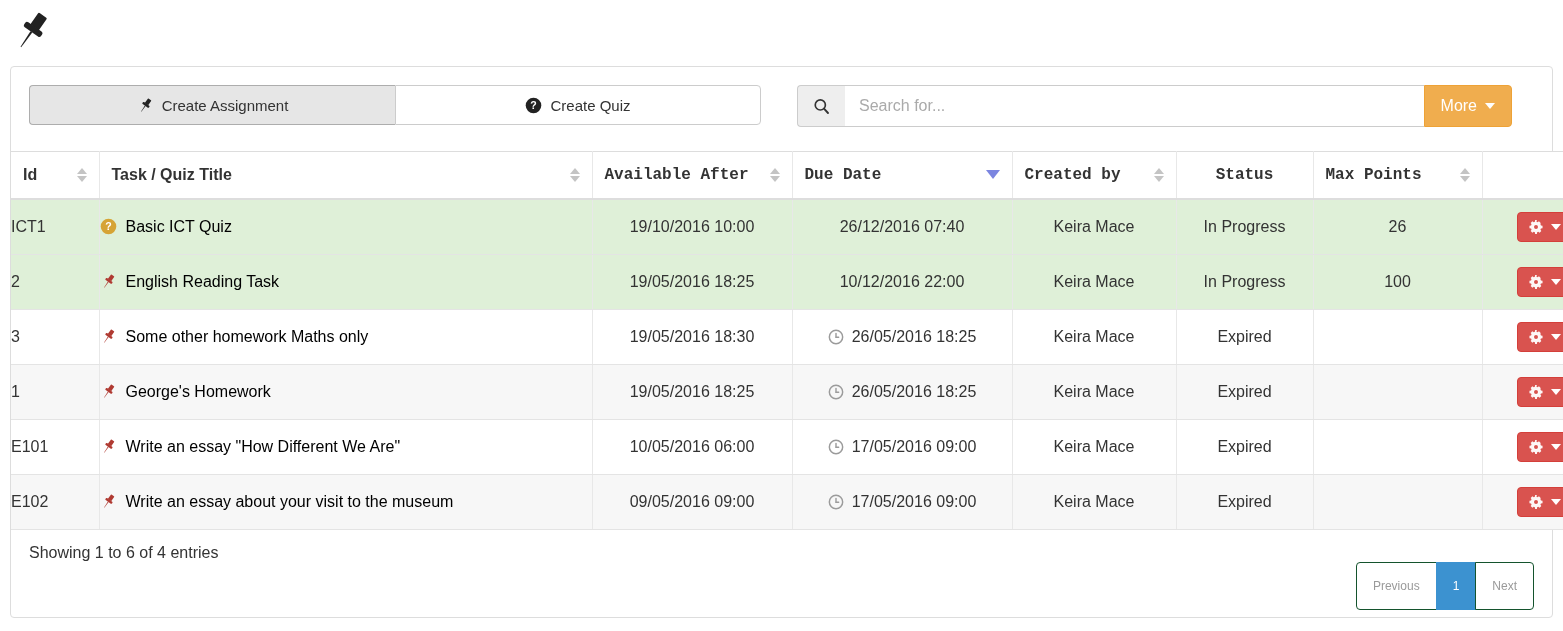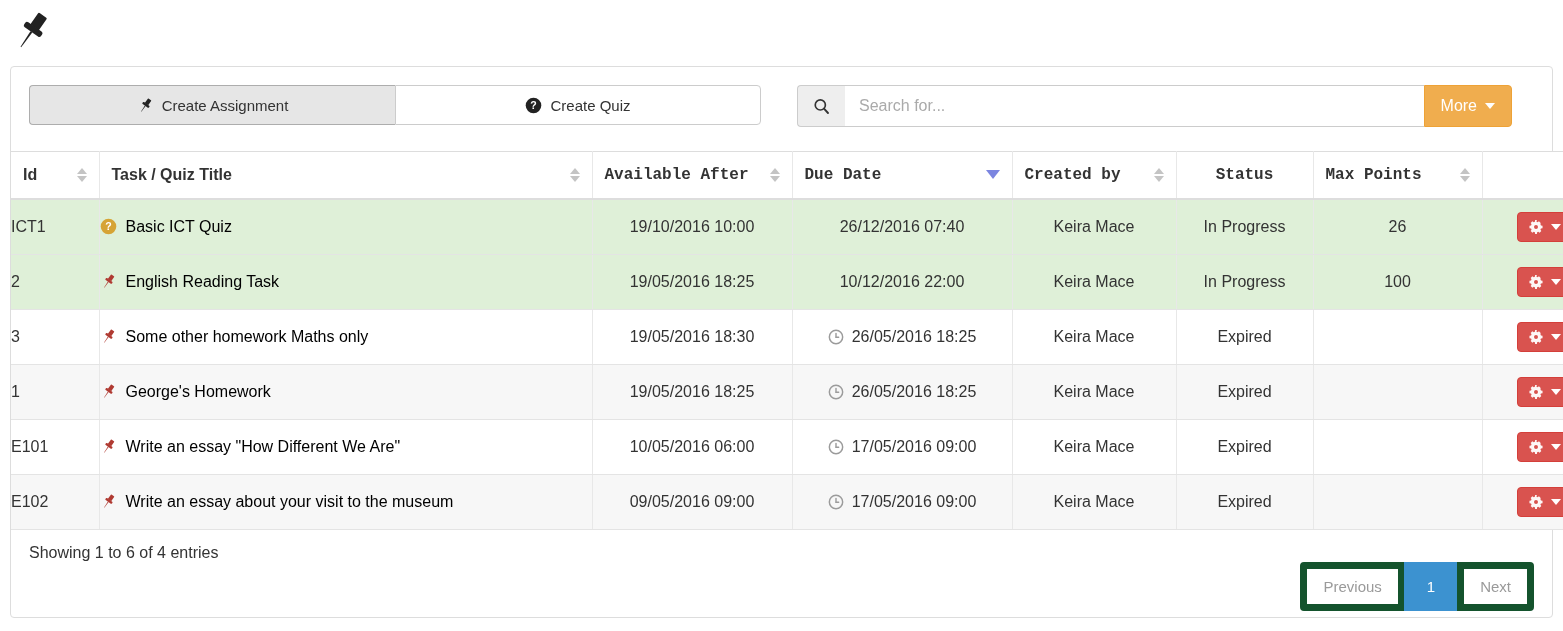--- a/index.html
+++ b/index.html
@@ -238,25 +238,25 @@
   }
   #entries-info {
     font-size: 16px;
     color: #333333;
   }
   #pagination {
     display: flex;
     margin-top: 18px;
   }
   .page-btn {
-    border: 7px solid #14532d;
+    border: 1px solid #14532d;
     background: #ffffff;
     color: #9a9a9a;
-    font-size: 15px;
-    padding: 9px 16px;
+    font-size: 12px;
+    padding: 16px 16px;
     cursor: pointer;
     font-family: "Liberation Sans", sans-serif;
     margin-left: -1px;
   }
   .page-btn:first-child { border-radius: 4px 0 0 4px; margin-left: 0; }
   .page-btn:last-child  { border-radius: 0 4px 4px 0; }
   .page-btn.active {
     background: #3c92d0;
     border-color: #3c92d0;
     color: #ffffff;

